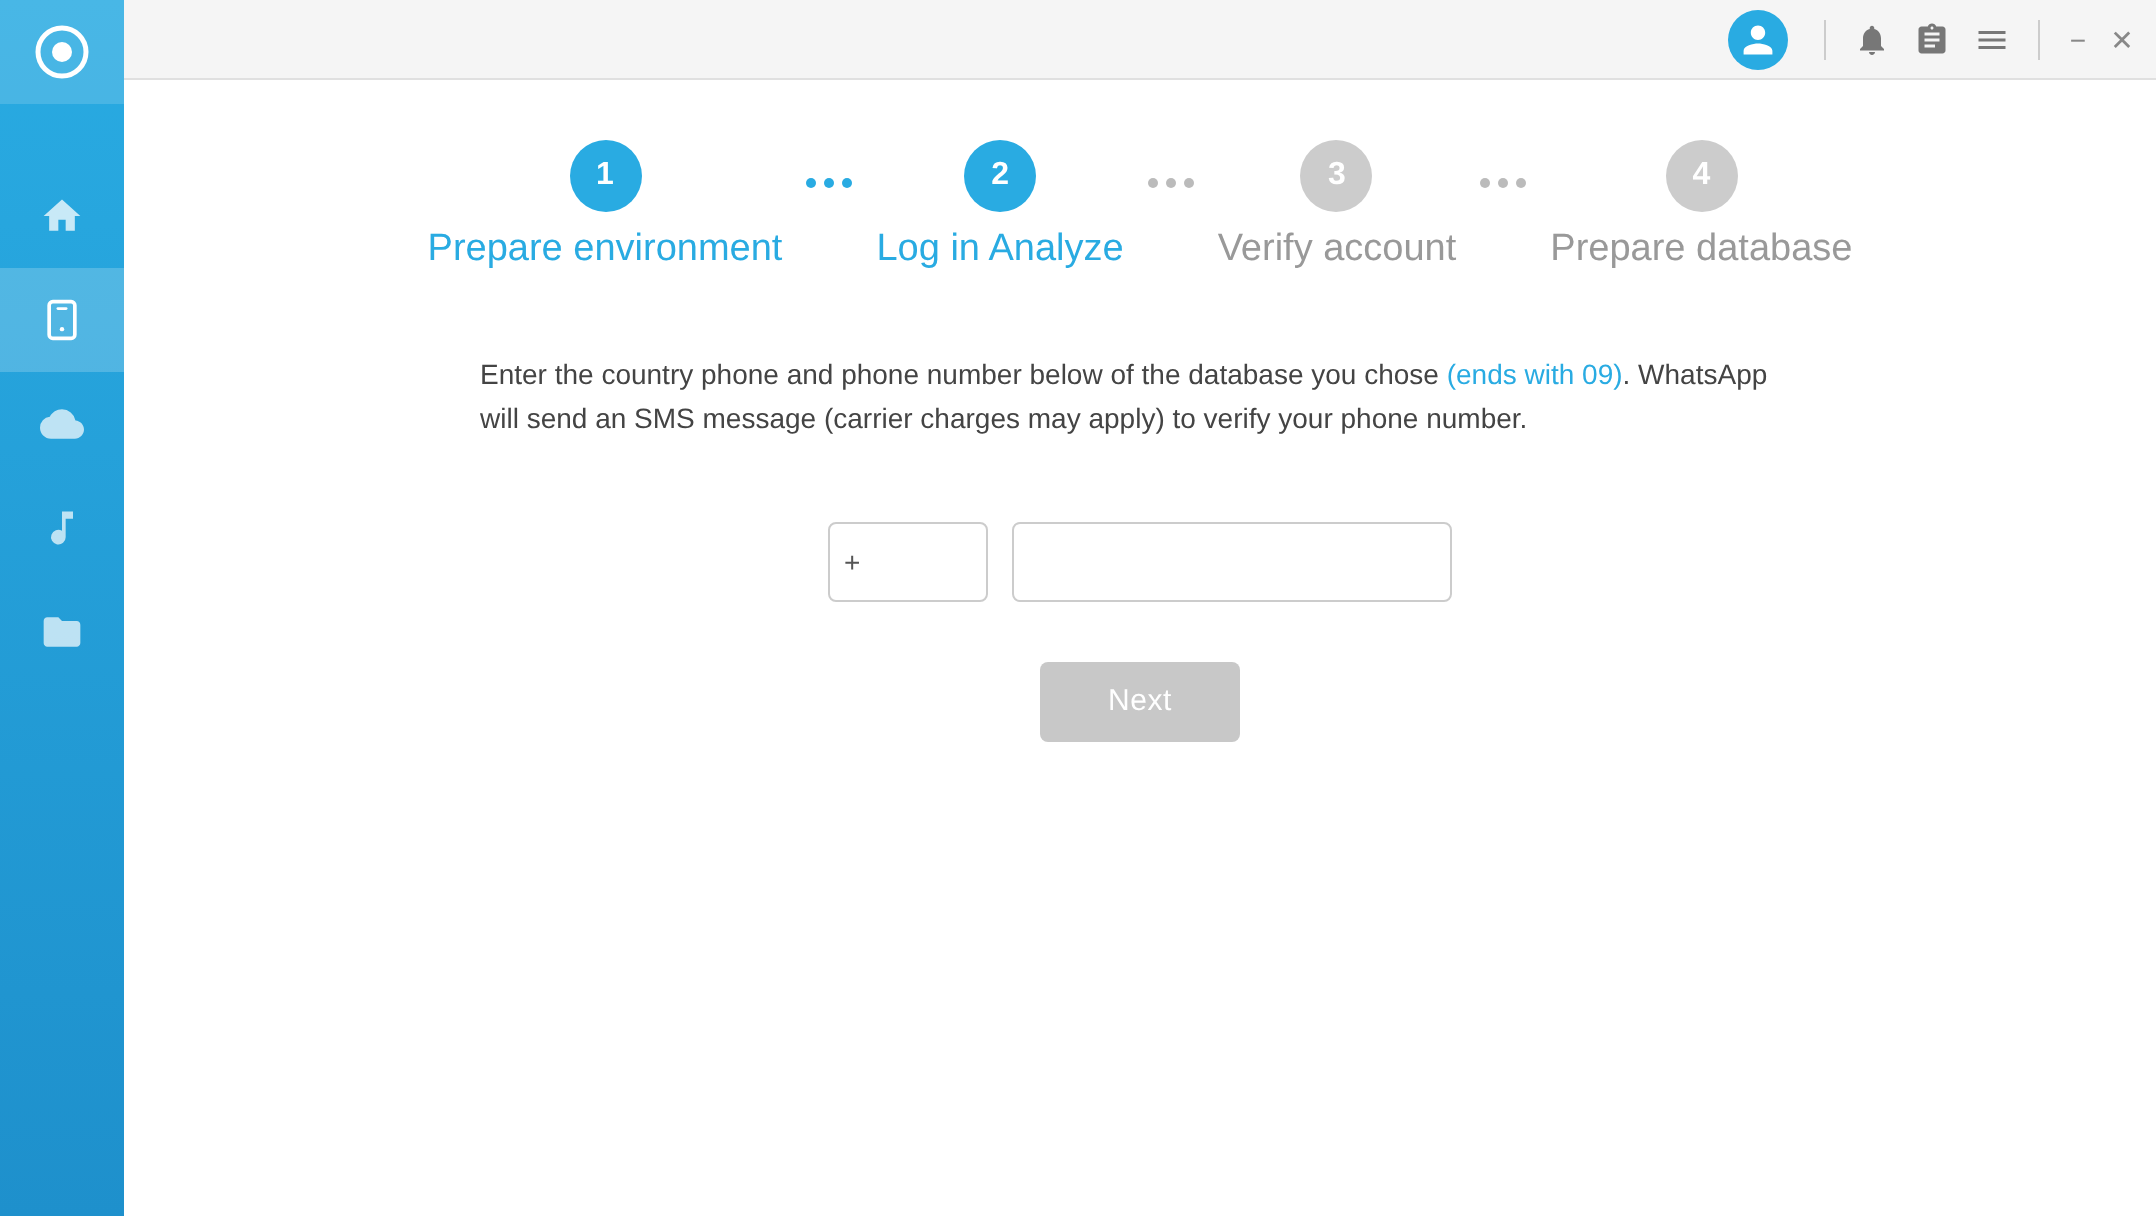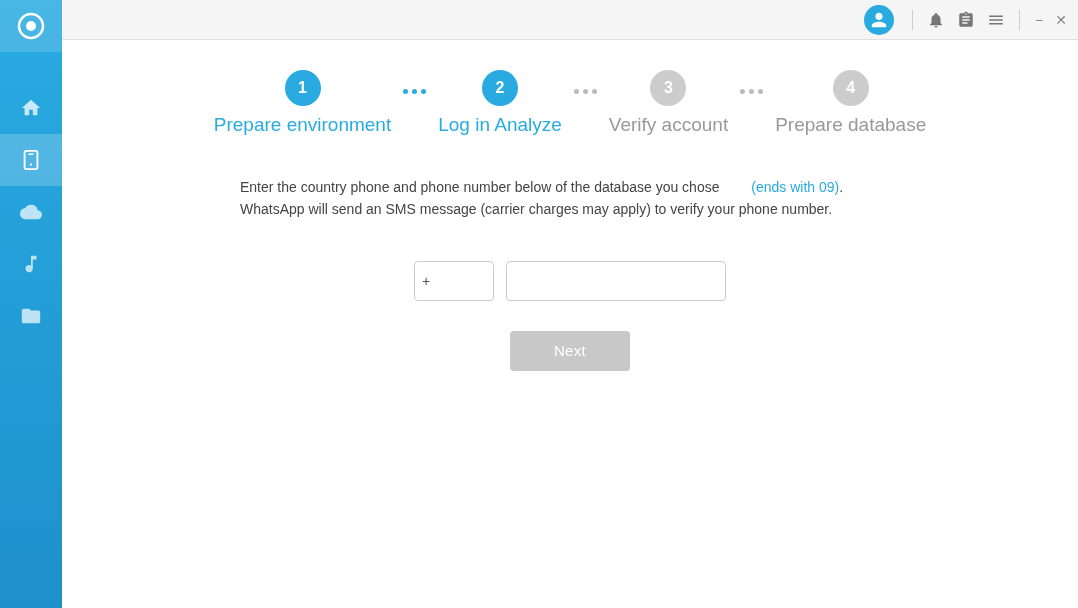--- a/index.html
+++ b/index.html
@@ -180,21 +180,20 @@
       max-width: 700px;
       margin: 0 auto;
       font-size: 14px;
       color: #444;
       line-height: 1.6;
       text-align: left;
       padding: 0 20px;
     }
     .instruction .highlight {
       color: #29abe2;
-      margin-left: 28px;
     }
 
     
     .input-area {
       display: flex;
       align-items: center;
       justify-content: center;
       margin: 40px 0 30px 0;
       gap: 12px;
     }
@@ -229,21 +228,21 @@
       padding: 0 10px;
       font-size: 14px;
       color: #333;
       outline: none;
     }
 
     
     .btn-next {
       display: block;
       margin: 0 auto;
-      width: 120px;
+      width: 100px;
       height: 40px;
       background: #c8c8c8;
       color: #fff;
       border: none;
       border-radius: 4px;
       font-size: 15px;
       cursor: pointer;
       letter-spacing: 0.3px;
     }
   </style>

